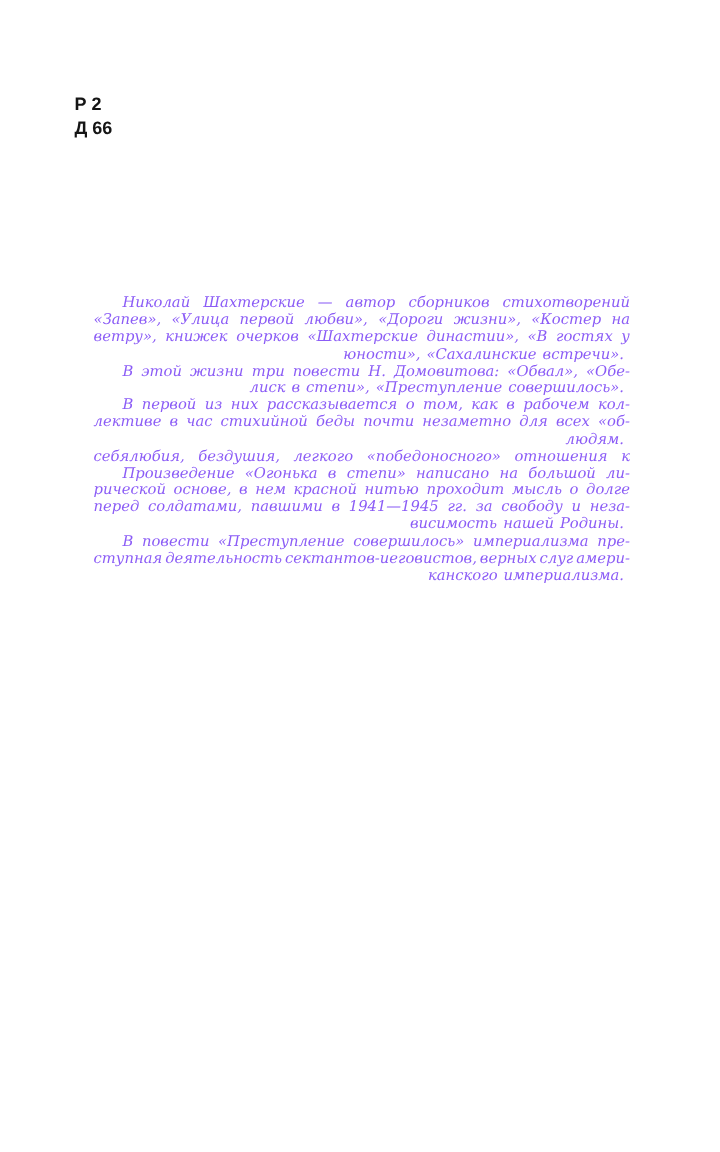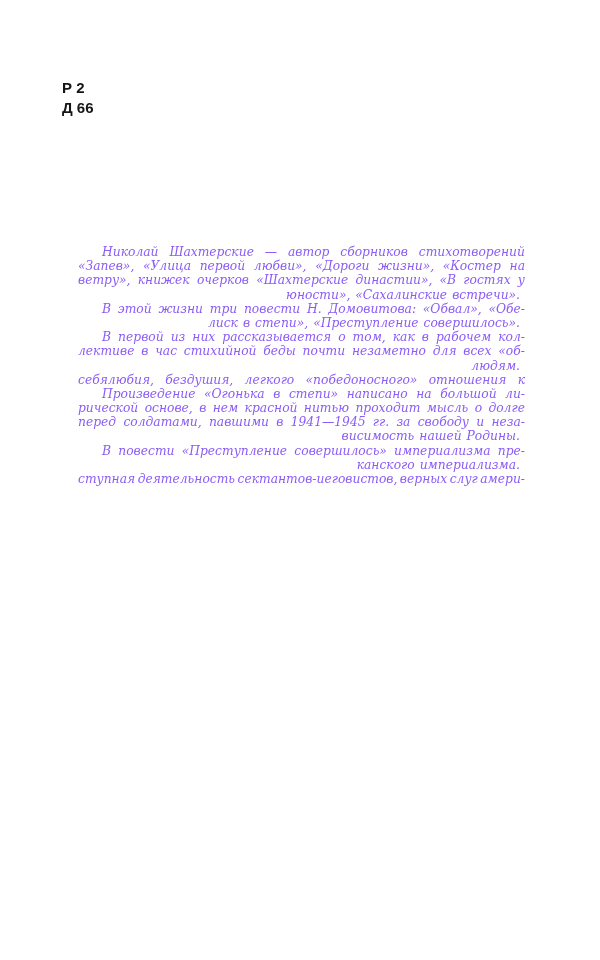--- a/index.html
+++ b/index.html
@@ -187,26 +187,26 @@
     </div>
     <div>
       <div class="line indent">
         <span class="w">В</span>
         <span class="w">повести</span>
         <span class="w">«Преступление</span>
         <span class="w">совершилось»</span>
         <span class="w">империализма</span>
         <span class="w">пре-</span>
       </div>
-      <div class="line last">
-        <span class="w">канского</span>
-        <span class="w">империализма.</span>
-      </div>
       <div class="line">
         <span class="w">ступная</span>
         <span class="w">деятельность</span>
         <span class="w">сектантов-иеговистов,</span>
         <span class="w">верных</span>
         <span class="w">слуг</span>
         <span class="w">амери-</span>
       </div>
+      <div class="line last">
+        <span class="w">канского</span>
+        <span class="w">империализма.</span>
+      </div>
     </div>
   </div>
 
 </body></html>

